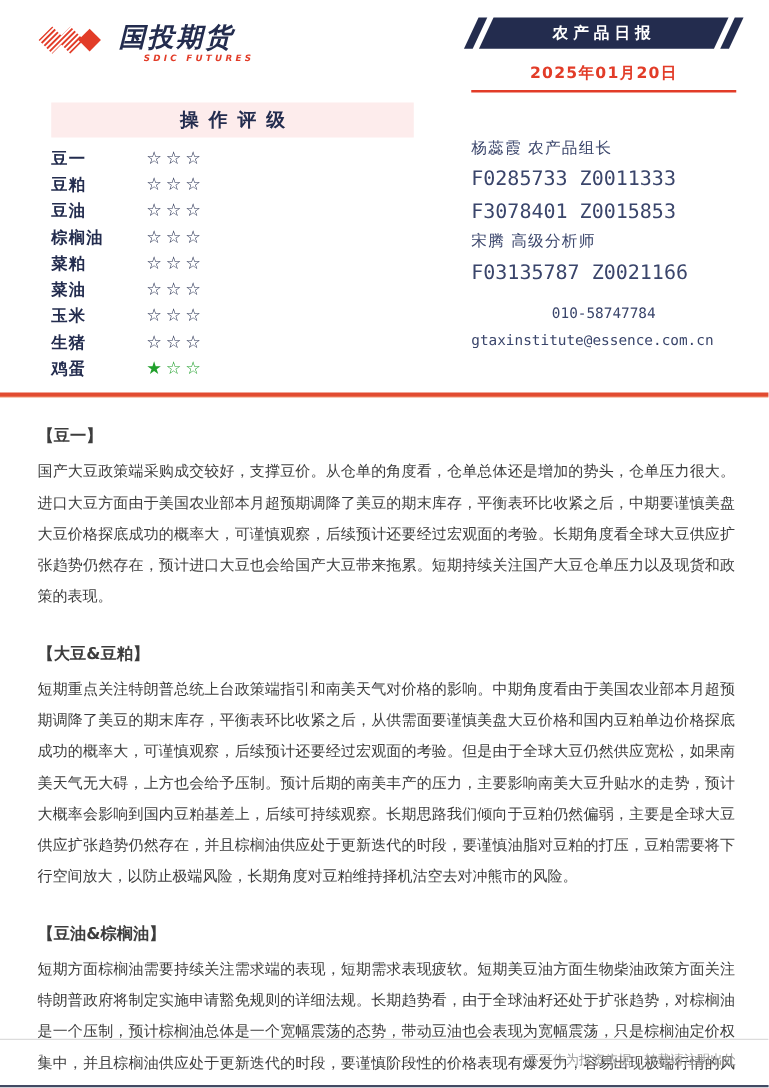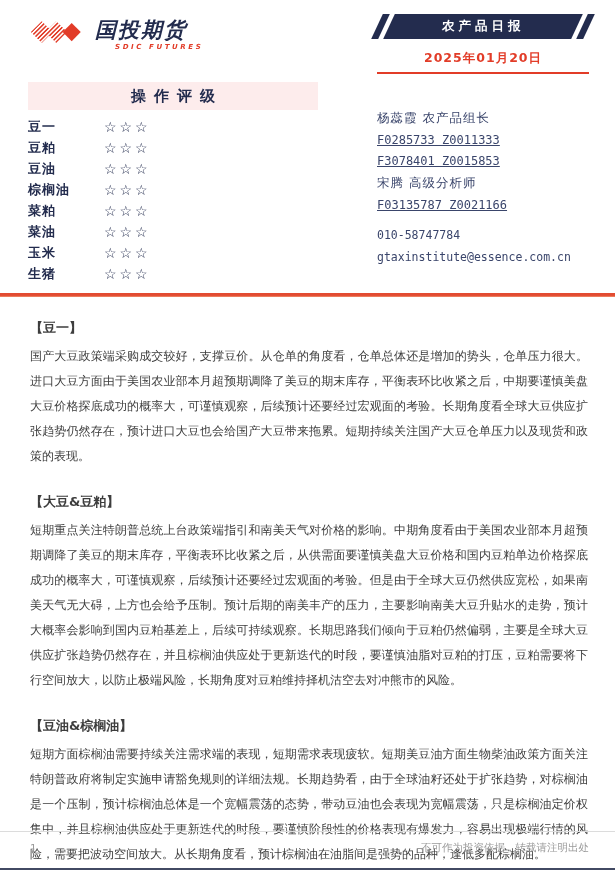--- a/index.html
+++ b/index.html
@@ -21,33 +21,33 @@
   .logo-en{font-size:7px;font-weight:bold;color:var(--c-red,#e23c28);letter-spacing:2.6px;margin-top:2px;margin-left:20px;}
   .header-right{width:212px;}
   .banner{display:flex;align-items:stretch;height:25px;}
   .banner .slash{width:7px;background:var(--c-navy,#232c4e);transform:skewX(-25deg);}
   .banner-main{flex:1;margin:0 5px;background:var(--c-navy,#232c4e);transform:skewX(-25deg);
     display:flex;align-items:center;justify-content:center;}
   .banner-main span{transform:skewX(25deg);color:#fff;font-size:12.5px;font-weight:bold;letter-spacing:4px;}
   .date-wrap{border-bottom:2px solid var(--c-red,#e23c28);padding:8px 0 5px;text-align:center;}
   .date{color:var(--c-red,#e23c28);font-weight:bold;font-size:12.5px;letter-spacing:1px;margin-top:32px;}
   
-  .info-row{display:flex;justify-content:space-between;padding:8px 26px 0 28px;}
+  .info-row{display:flex;justify-content:space-between;padding:8px 26px 0 41px;}
   .ratings{width:290px;}
   .ratings-title{background:var(--c-pink_bg,#fdecec);color:var(--c-navy,#232c4e);
     font-weight:bold;font-size:15px;text-align:center;letter-spacing:8px;text-indent:8px;padding:5px 0 4px;}
   .rating-rows{padding-top:6px;}
   .rating-row{display:flex;align-items:center;height:21px;}
   .rating-name{width:76px;color:var(--c-navy,#232c4e);font-size:13px;font-weight:bold;letter-spacing:1px;}
   .rating-stars{color:var(--c-navy,#232c4e);font-size:14px;letter-spacing:3px;}
   .rating-row.green .rating-stars{color:var(--c-green,#21a02c);}
   .contacts{width:212px;padding-top:28px;color:var(--c-contact,#3a456b);}
   .contact-name{font-size:12.5px;font-weight:normal;letter-spacing:1px;margin-bottom:6px;}
-  .contact-code{font-family:"DejaVu Sans Mono",monospace;font-size:12px;margin-bottom:7px;text-decoration:underline;}
-  .contact-phone{font-family:"DejaVu Sans Mono",monospace;font-size:11.5px;margin-top:16px;margin-bottom:8px;}
+  .contact-code{font-family:"DejaVu Sans Mono",monospace;font-size:16px;margin-bottom:7px;}
+  .contact-phone{font-family:"DejaVu Sans Mono",monospace;font-size:11.5px;margin-top:16px;margin-bottom:8px;text-align:center;}
   .contact-email{font-family:"DejaVu Sans Mono",monospace;font-size:11.5px;}
   
   .red-rule{height:3.5px;margin-top:9px;background:linear-gradient(to bottom,var(--c-rule,#e24b31) 60%,#f0926f);}
   
   .body{padding:22px 27px 0 30px;color:var(--c-text,#3d3d3d);}
   .section{margin-bottom:24px;}
   .sec-title{font-size:13px;font-weight:bold;margin:0 0 7px 0;}
   .sec-body{font-size:12px;line-height:25px;text-align:justify;margin:0;}
   
   .footer{position:absolute;left:0;right:0;bottom:0;
@@ -124,20 +124,24 @@
           <span class="rating-stars">☆☆☆</span>
         </div>
         <div class="rating-row">
           <span class="rating-name">玉米</span>
           <span class="rating-stars">☆☆☆</span>
         </div>
         <div class="rating-row">
           <span class="rating-name">生猪</span>
           <span class="rating-stars">☆☆☆</span>
         </div>
+        <div class="rating-row green">
+          <span class="rating-name">鸡蛋</span>
+          <span class="rating-stars">★☆☆</span>
+        </div>
       </div>
     </div>
 
     <div class="contacts">
       <div class="contact-name">杨蕊霞 农产品组长</div>
       <div class="contact-code">F0285733 Z0011333</div>
       <div class="contact-code">F3078401 Z0015853</div>
       <div class="contact-name">宋腾 高级分析师</div>
       <div class="contact-code">F03135787 Z0021166</div>
       <div class="contact-phone">010-58747784</div>

